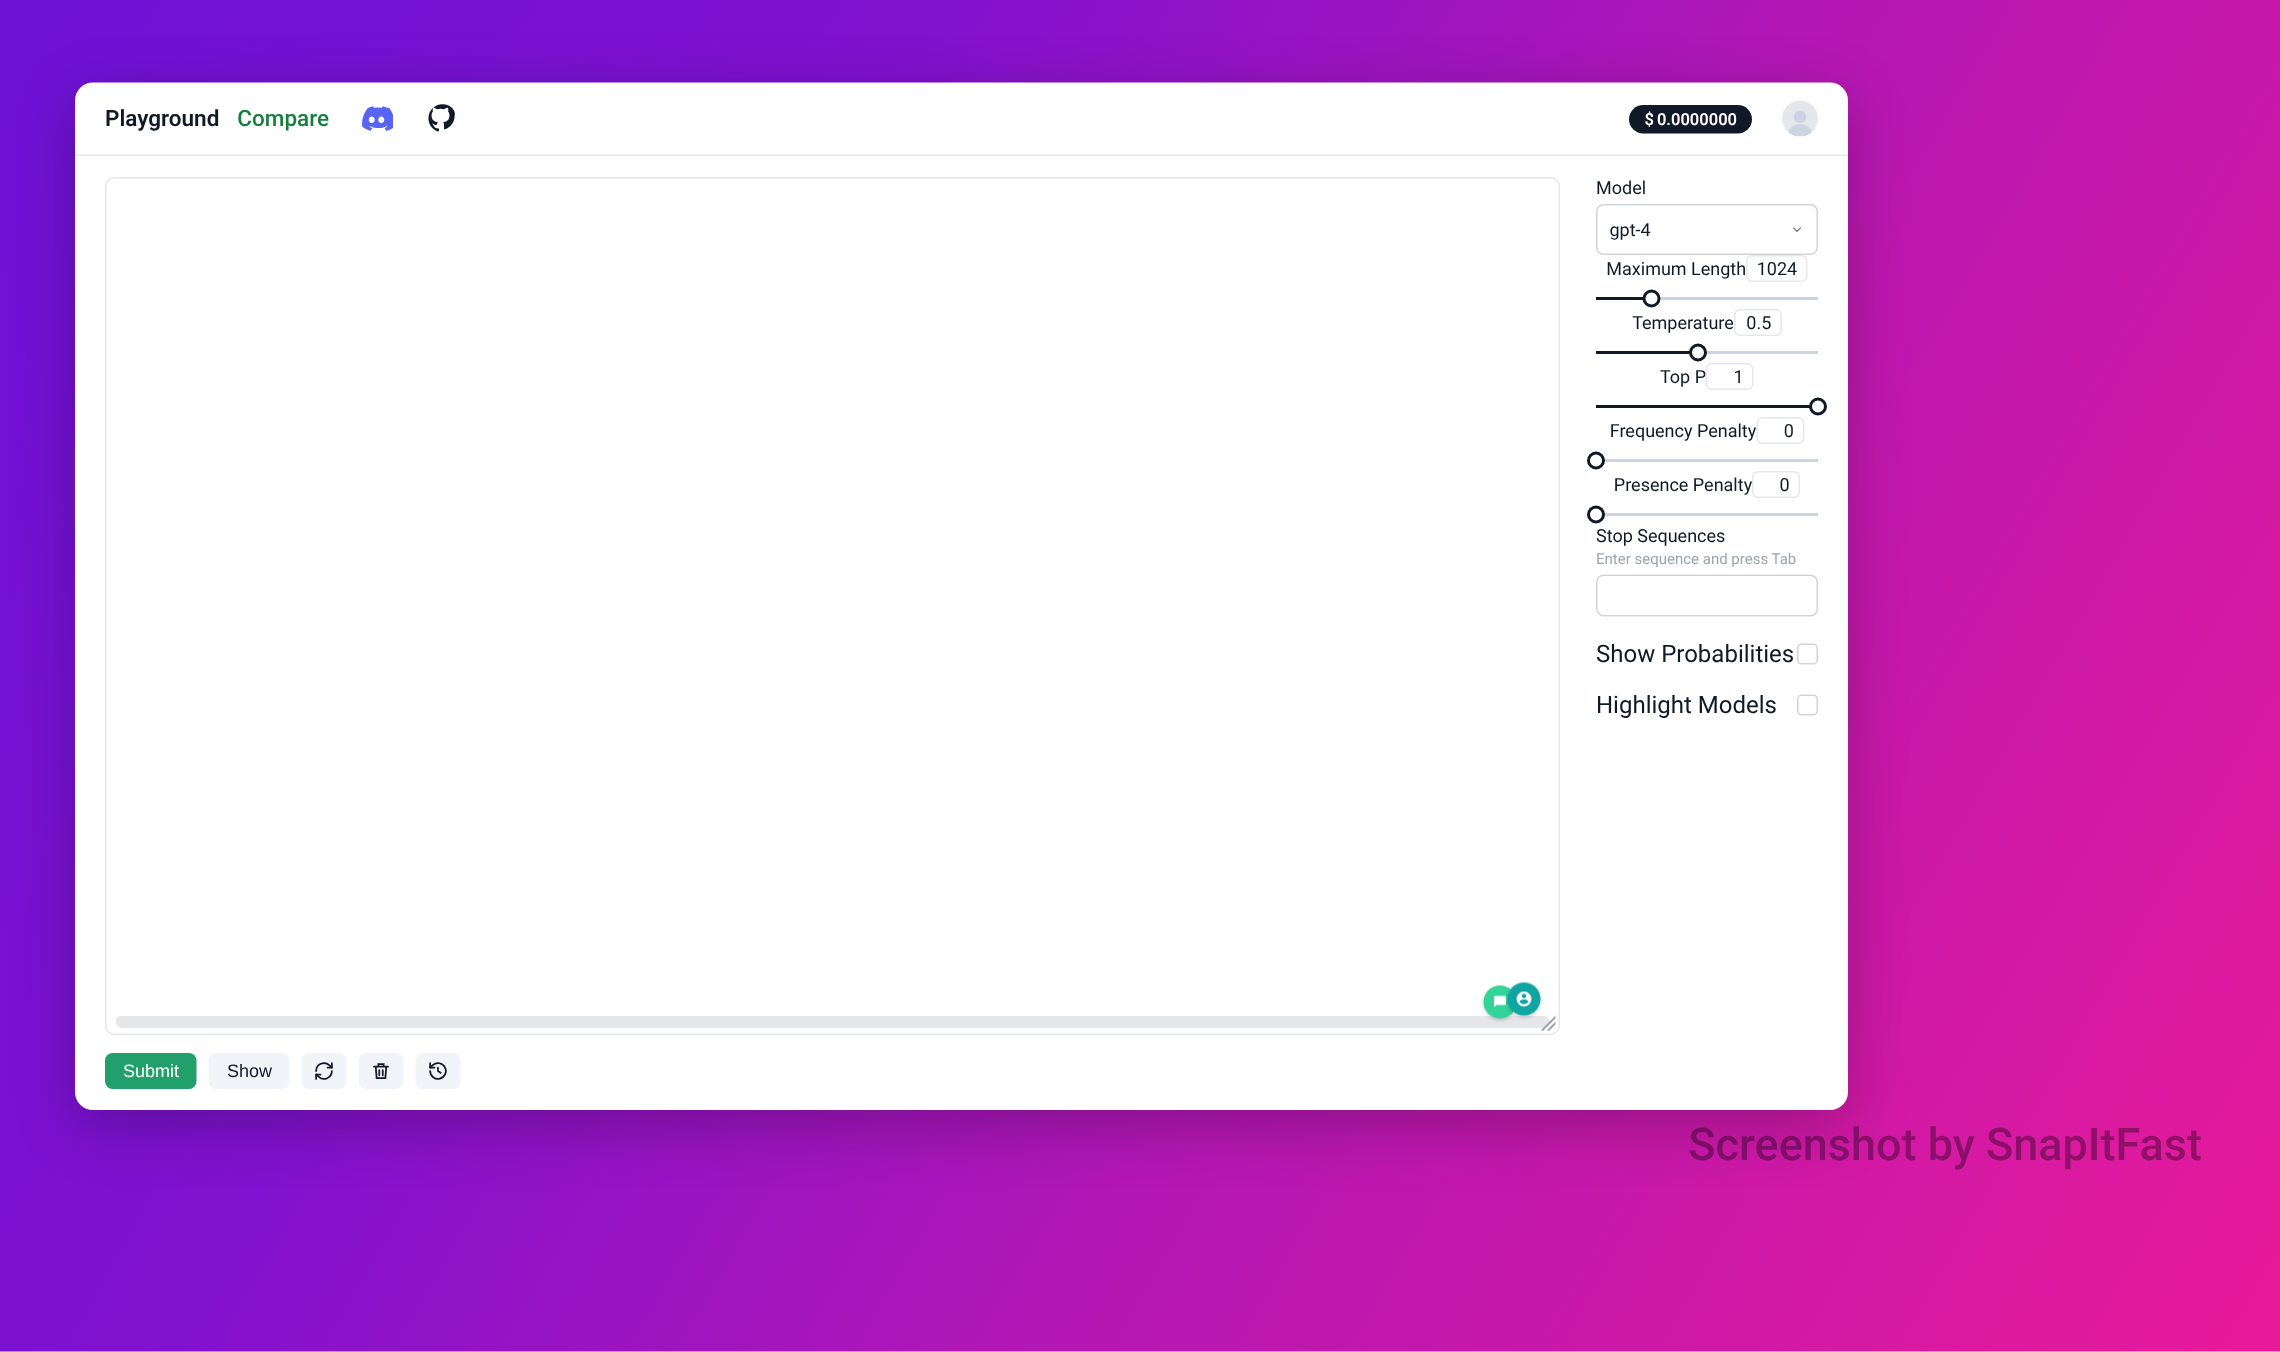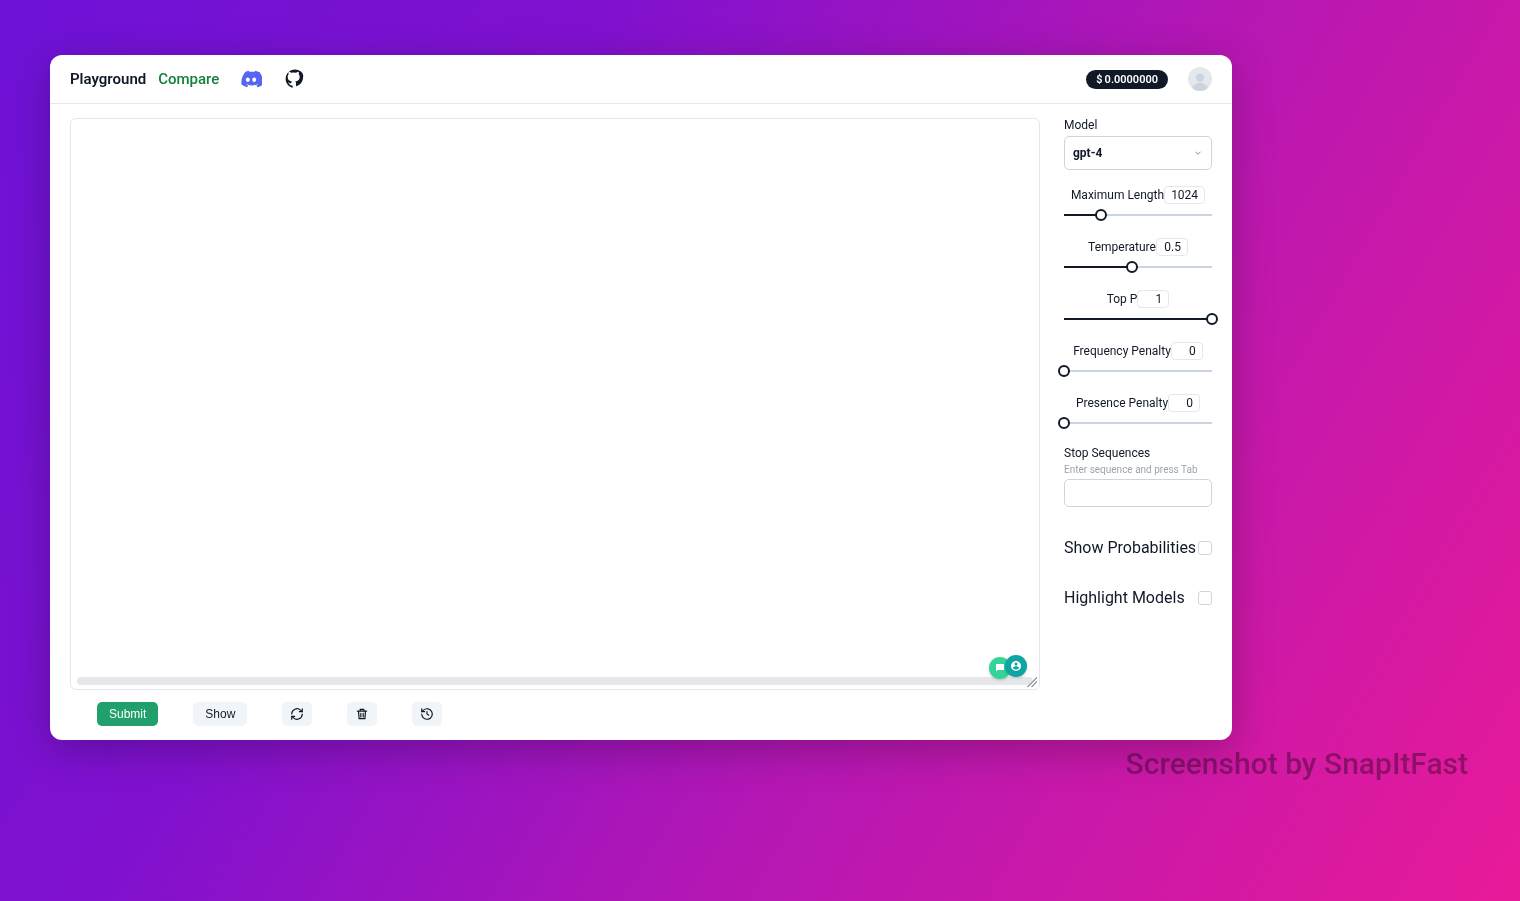--- a/index.html
+++ b/index.html
@@ -117,41 +117,40 @@
     gap: 8px;
   }
   .btn {
     font-size: 12px;
     padding: 5px 12px;
     border-radius: 5px;
     border: none;
     cursor: pointer;
     background:#f1f5f9;
     color:#111827;
-    display:flex;align-items:center;justify-content:center;margin-left:27px;
+    display:flex;align-items:center;justify-content:center;
   }
   .btn.primary { background:#22a06b; color:#fff; font-weight:500; }
   .btn.icon { width:30px; padding:5px 0; }
   .btn.icon svg { width:14px;height:14px;stroke:#111827;fill:none;stroke-width:2; }
 
   
   .panel {
     width: 148px;
     font-size: 12px;
     color:#111827;
-    display:flex;flex-direction:column;gap:16px;
+    display:flex;flex-direction:column;gap:0;
   }
   .field { display:flex;flex-direction:column;gap:4px; }
   .label { font-size:12px; color:#111827; }
   .select {
     position:relative;
     border:1px solid #d1d5db;border-radius:5px;height:28px;
     display:flex;align-items:center;padding:16px 8px;font-size:12px;
     cursor:pointer;
-    font-weight:bold;
   }
   .select .chev {
     position:absolute;right:8px;top:50%;transform:translateY(-50%);
     width:10px;height:10px;
   }
   .row-between { display:flex;justify-content:center;align-items:center;font-size:12px; }
   .num-box {
     border:1px solid #e5e7eb;border-radius:4px;padding:1px 6px;font-size:12px;min-width:32px;text-align:right;
   }
   .slider {

